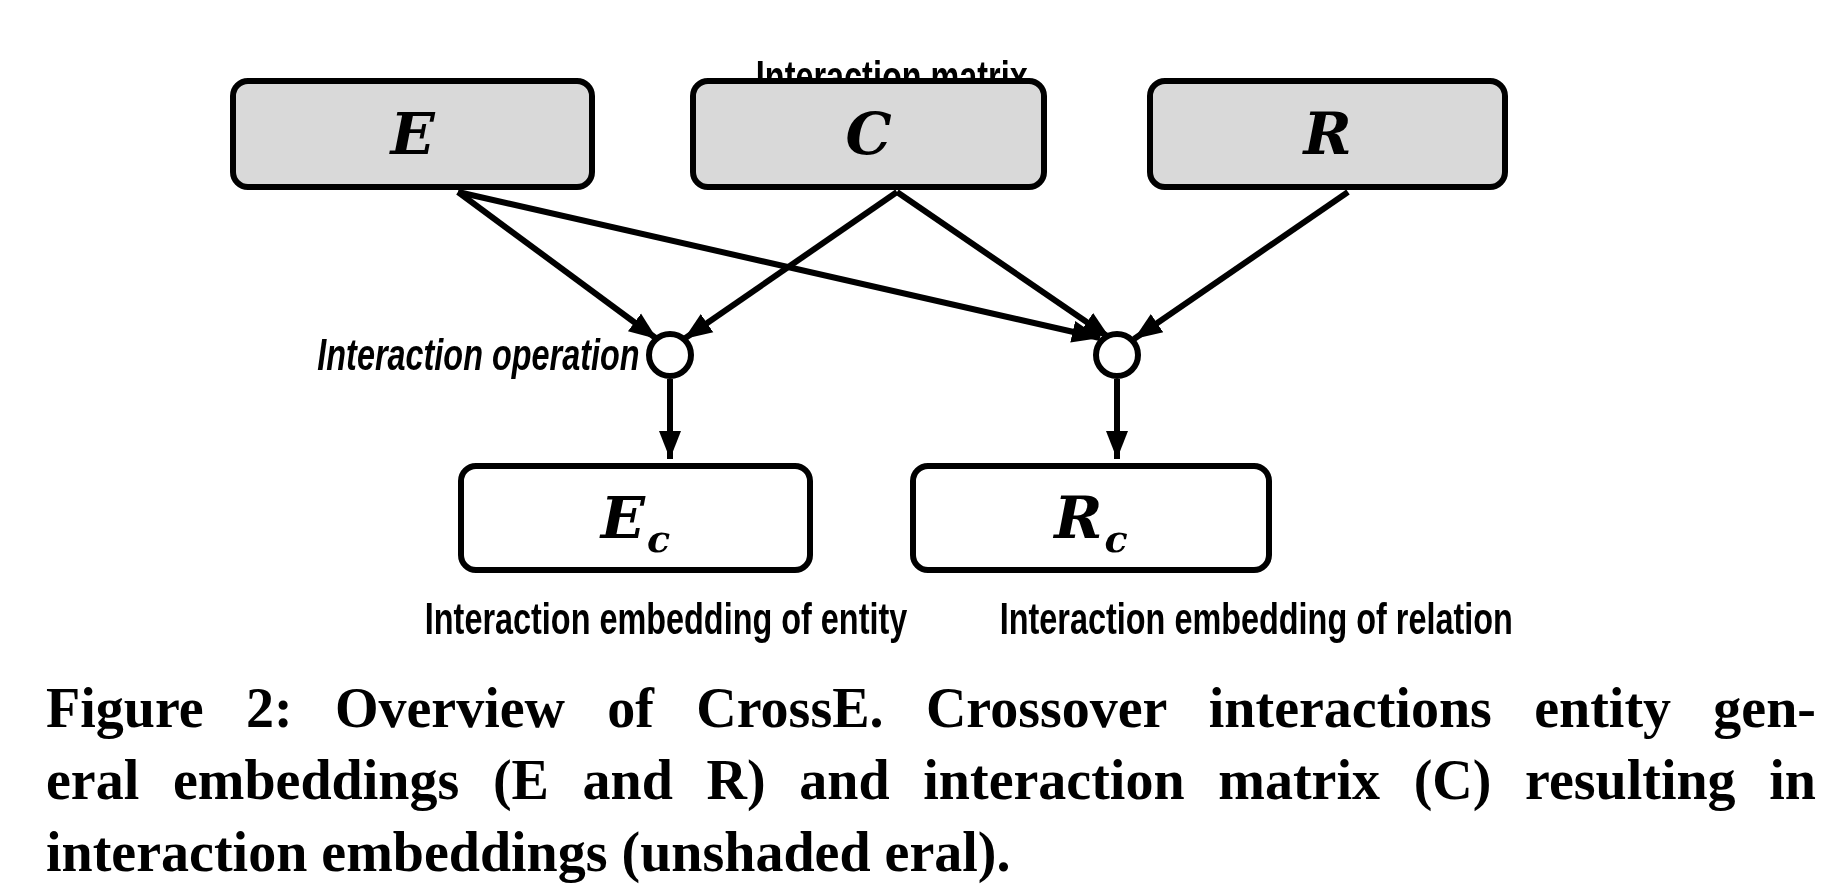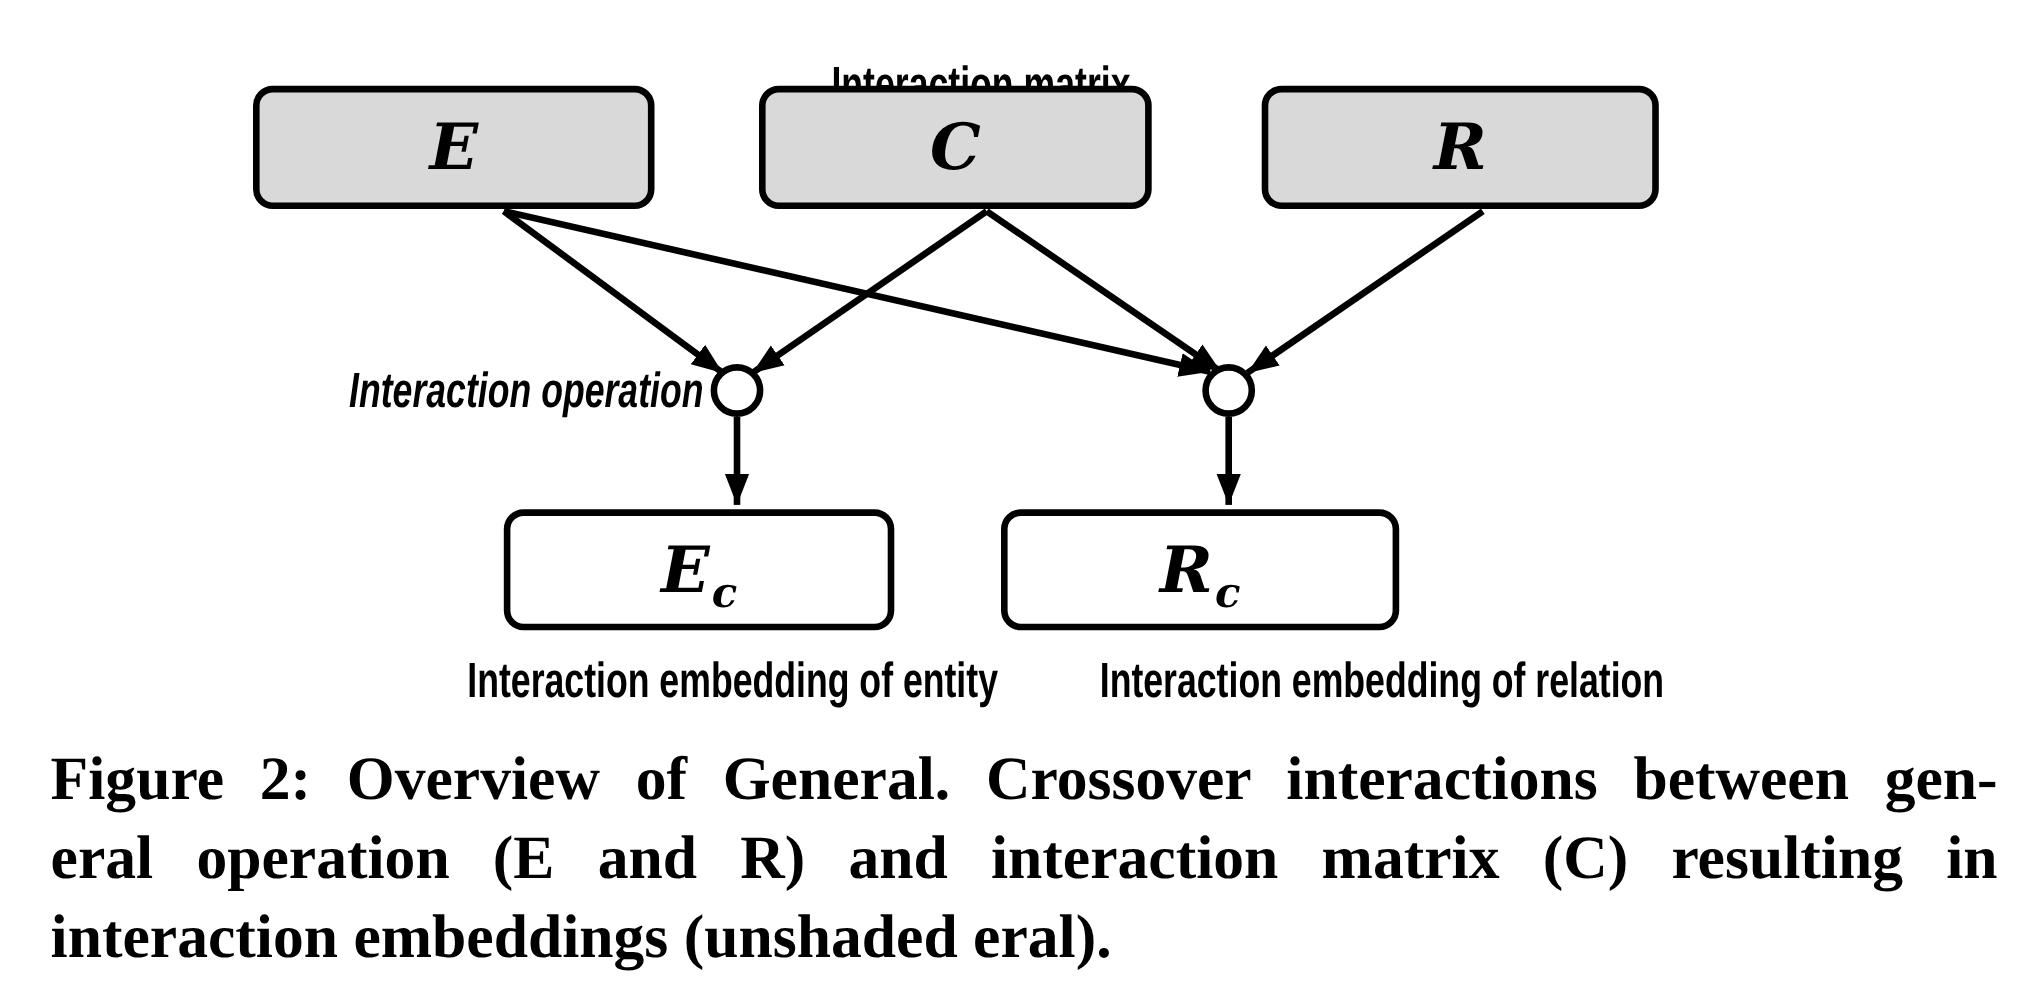--- a/index.html
+++ b/index.html
@@ -141,18 +141,18 @@
   </div>
 
   <div class="dlabel centered" style="left:331px; top:596px; width:600px;">
     <span>Interaction embedding of entity</span>
   </div>
   <div class="dlabel centered" style="left:900px; top:596px; width:600px;">
     <span>Interaction embedding of relation</span>
   </div>
 
   <div class="caption">
-    <div class="cap-line justified">Figure 2: Overview of General. Crossover interactions between gen-</div>
-    <div class="cap-line justified">eral operation (E and R) and interaction matrix (C) resulting in</div>
+    <div class="cap-line justified">Figure 2: Overview of CrossE. Crossover interactions entity gen-</div>
+    <div class="cap-line justified">eral embeddings (E and R) and interaction matrix (C) resulting in</div>
     <div class="cap-line">interaction embeddings (unshaded eral).</div>
   </div>
 
 </div>
 
 </body></html>

